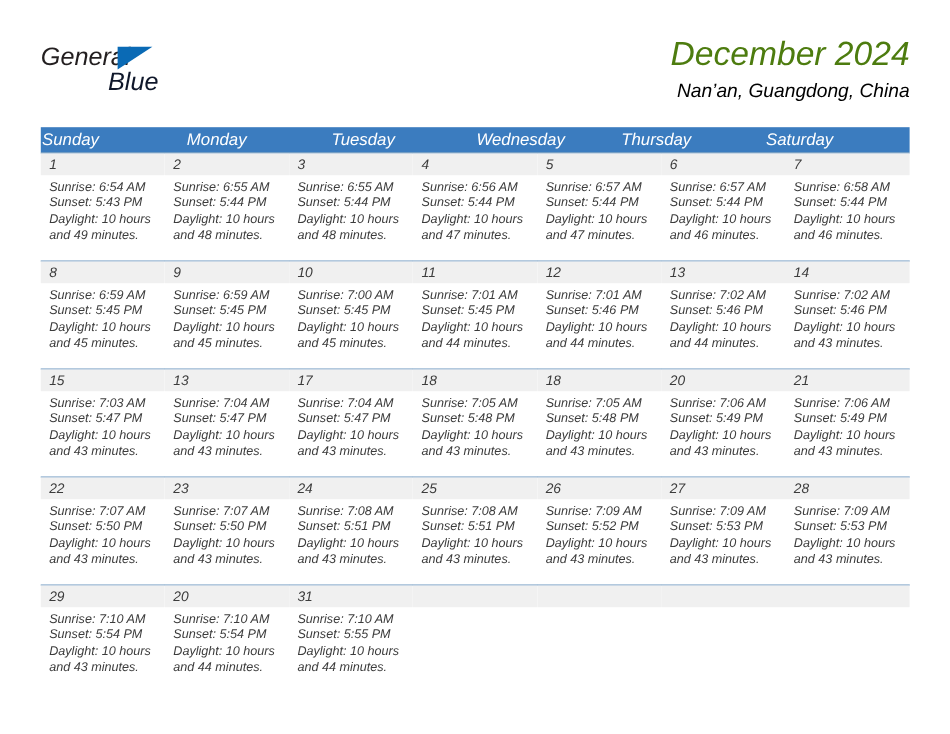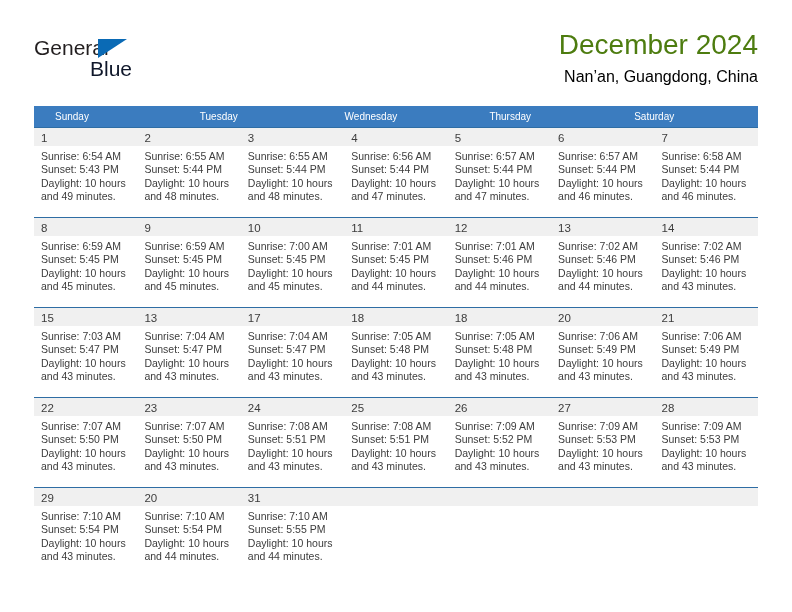--- a/index.html
+++ b/index.html
@@ -12,20 +12,21 @@
     height: 612px;
     font-family: "Liberation Sans", sans-serif;
     color: #000000;
     overflow: hidden;
   }
   .page {
     position: relative;
     width: 792px;
     height: 502px;
     box-sizing: border-box;
+    font-style: italic;
   }
 
   
   .header {
     position: absolute;
     left: 34px;
     top: 28px;
     right: 34px;
     height: 70px;
   }
@@ -92,23 +93,23 @@
   }
   .weekday-row {
     display: flex;
     background: #3b7cbf;
     height: 21px;
   }
   .weekday {
     flex: 1 1 0;
     min-width: 0;
     color: #ffffff;
-    font-size: 10px;
+    font-size: 14px;
     line-height: 21px;
-    padding-left: 21px;
+    padding-left: 1px;
     box-sizing: border-box;
   }
 
   .week {
     display: flex;
     border-top: 1.5px solid #2e6da4;
     background: #ffffff;
   }
   .week:first-of-type {
     border-top: none;
@@ -166,20 +167,21 @@
       <div class="cal-title">December 2024</div>
       <div class="cal-subtitle">Nan’an, Guangdong, China</div>
     </div>
 
   </div>
 
   <div class="calendar">
 
     <div class="weekday-row">
       <div class="weekday">Sunday</div>
+      <div class="weekday">Monday</div>
       <div class="weekday">Tuesday</div>
       <div class="weekday">Wednesday</div>
       <div class="weekday">Thursday</div>
       <div class="weekday">Saturday</div>
     </div>
 
     <div class="week">
       <div class="day">
         <div class="daynum-band"><span class="daynum">1</span></div>
         <div class="day-body">

